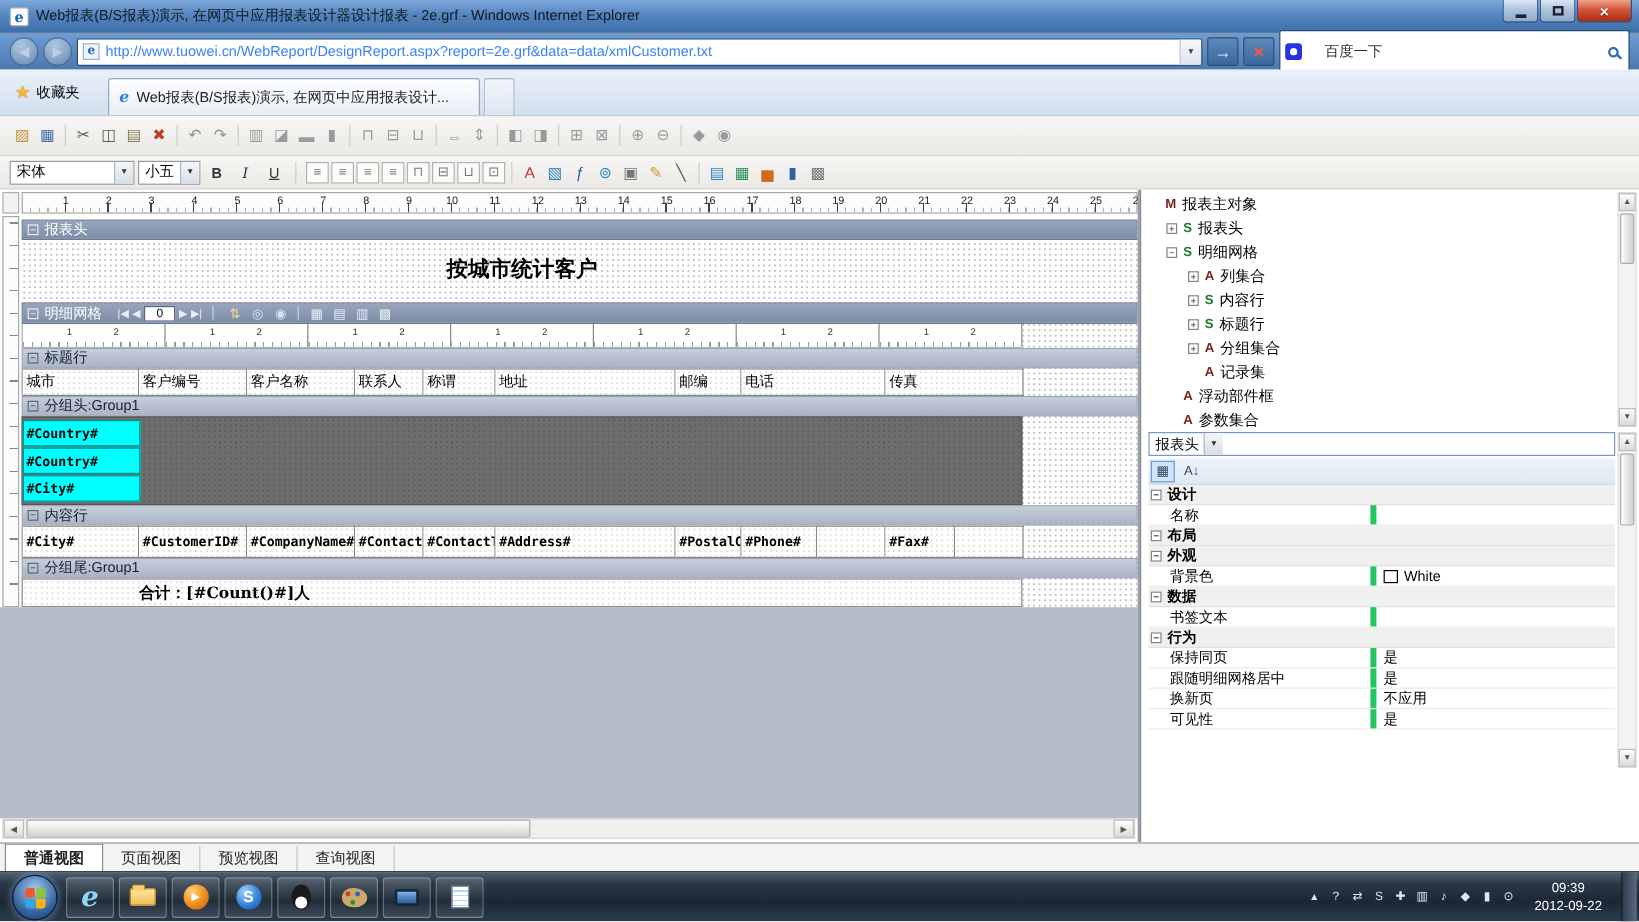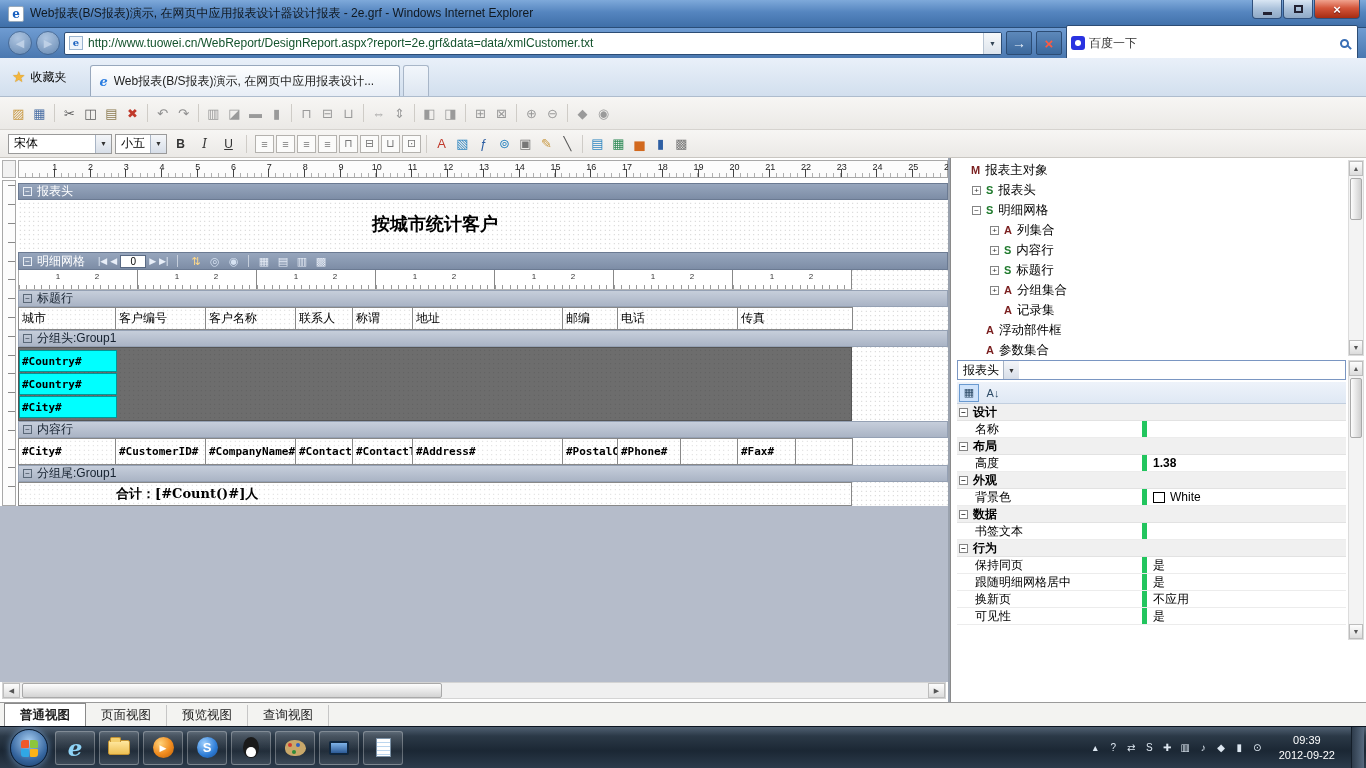--- a/index.html
+++ b/index.html
@@ -28,30 +28,30 @@
   .addrbar { position:absolute; top:28px; left:0; right:0; height:30px;
     background:linear-gradient(#6f9cd2,#4a78b0); display:flex; align-items:center; padding:0 8px; gap:4px; }
   .navcircle { width:24px; height:24px; border-radius:50%; flex:none;
     background:radial-gradient(circle at 40% 30%, #d7e2ef, #90a8c4 70%, #6d88a8);
     border:1px solid #3d5a80; color:#f2f6fb; display:flex; align-items:center; justify-content:center; font-size:11px; }
   .navcircle.dim { opacity:.65; }
   .addrfield { flex:1; height:23px; background:#fff; border:1px solid #2c4c74; border-radius:2px;
     display:flex; align-items:center; padding:0 0 0 4px; overflow:hidden; }
   .docicon { width:14px; height:14px; background:#eef4fb; border:1px solid #9ab4d0; color:#1b62c0;
     font-family:"DejaVu Serif",serif; font-weight:bold; font-size:10px; line-height:12px; text-align:center; margin-right:5px; flex:none; }
-  .urltext { color:#14532d; white-space:nowrap; overflow:hidden; flex:1; }
+  .urltext { color:#3b82f6; white-space:nowrap; overflow:hidden; flex:1; }
   .fieldarrow { width:18px; height:100%; flex:none; background:linear-gradient(#f6f8fa,#dde4ec);
     border-left:1px solid #b8c4d2; display:flex; align-items:center; justify-content:center; font-size:7px; color:#345; }
   .addrbtn { width:26px; height:24px; flex:none; border:1px solid #2c4c74; border-radius:2px;
     background:linear-gradient(#5d88ba,#3b689c); display:flex; align-items:center; justify-content:center;
     font-weight:bold; font-size:14px; }
   .go { color:#eaf2fc; }
   .stop { color:#ff5a40; font-size:15px; }
   .searchbox { width:292px; height:36px; flex:none; background:#fff; border:1px solid #2c4c74; border-radius:2px;
-    display:flex; align-items:center; padding:0 4px; gap:4px; }
+    display:flex; align-items:center; padding:0 4px; gap:19px; }
   .baiduicon { width:14px; height:14px; border-radius:3px; background:#2932e1; position:relative; flex:none; }
   .baiduicon::after { content:""; position:absolute; left:4px; top:4px; width:6px; height:6px; background:#fff; border-radius:50% 50% 40% 40%; }
   .searchtext { color:#333; flex:1; white-space:nowrap; overflow:hidden; }
   .mag { width:9px; height:9px; border:2px solid #3a6fb5; border-radius:50%; position:relative; flex:none; margin-right:4px; }
   .mag::after { content:""; position:absolute; width:6px; height:2px; background:#3a6fb5; right:-5px; bottom:-2px; transform:rotate(45deg); }
 
   
   .favbar { position:absolute; top:58px; left:0; right:0; height:39px;
     background:linear-gradient(#e9f0f9,#d2dfee); border-bottom:1px solid #aebccd; display:flex; align-items:flex-end; padding:0 6px; }
   .favbtn { display:flex; align-items:center; gap:5px; height:30px; padding:0 10px 0 6px; margin-bottom:4px; }
@@ -578,24 +578,20 @@
         <span>设计</span>
       </div>
       <div class="prow">
         <div class="plabel">名称</div>
         <div class="pvalue"></div>
       </div>
       <div class="pcat">
         <span class="exp">−</span>
         <span>布局</span>
       </div>
-      <div class="prow">
-        <div class="plabel">高度</div>
-        <div class="pvalue vbold">1.38</div>
-      </div>
       <div class="pcat">
         <span class="exp">−</span>
         <span>外观</span>
       </div>
       <div class="prow">
         <div class="plabel">背景色</div>
         <div class="pvalue">
           <span class="swatch"></span>
           <span>White</span>
         </div>

